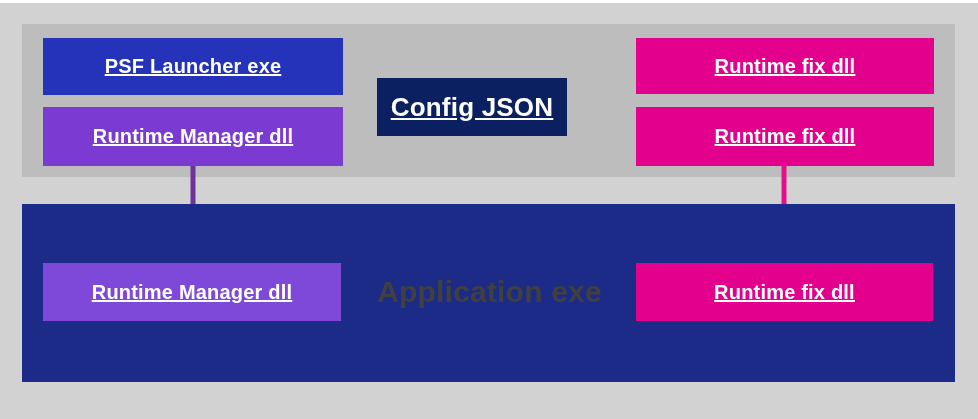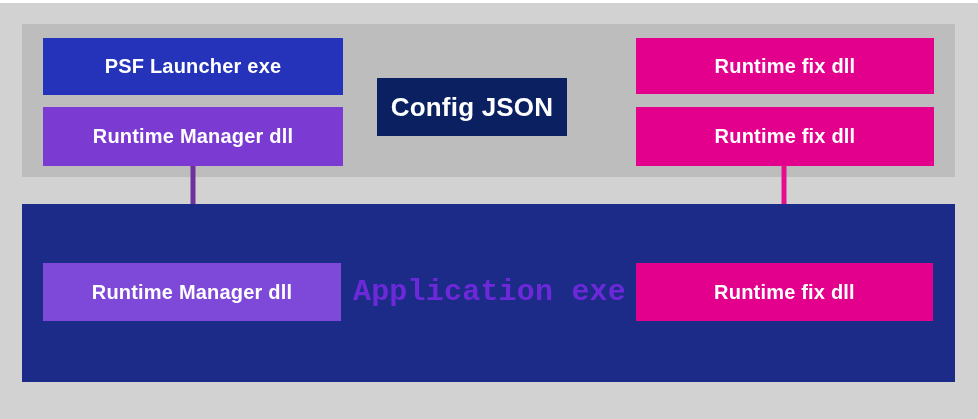--- a/index.html
+++ b/index.html
@@ -24,33 +24,34 @@
     left:22px; top:204px; width:933px; height:178px;
     background: var(--app_navy);
   }
   .box {
     position:absolute;
     display:flex; align-items:center; justify-content:center;
     color:#ffffff;
     font-size:20px; font-weight:600;
     letter-spacing:0.2px;
     text-align:right;
+    text-decoration:underline;
   }
   .box-psf      { left:43px;  top:38px;  width:300px; height:57px; background:var(--blue); }
   .box-rtm-top  { left:43px;  top:107px; width:300px; height:59px; background:var(--purple_top); }
   .box-config   { left:377px; top:78px;  width:190px; height:58px; background:var(--config_navy);
                   font-size:26px; font-weight:700; }
   .box-fix1     { left:636px; top:38px;  width:298px; height:56px; background:var(--pink); }
   .box-fix2     { left:636px; top:107px; width:298px; height:59px; background:var(--pink); }
   .box-rtm-bot  { left:43px;  top:263px; width:298px; height:58px; background:var(--purple_bottom); }
   .box-fix-bot  { left:636px; top:263px; width:297px; height:58px; background:var(--pink); }
   .app-title {
     position:absolute; left:343px; top:263px; width:293px; height:58px;
     display:flex; align-items:center; justify-content:center;
-    color:#6d28d9; font-size:30px; font-weight:700; letter-spacing:0.2px;font-family:Liberation Mono, monospace;
+    color:#404040; font-size:30px; font-weight:700; letter-spacing:0.2px;
   }
   .arrow { position:absolute; }
   .arrow .shaft { position:absolute; left:50%; transform:translateX(-50%); top:0; width:5px; }
   .arrow .head  {
     position:absolute; left:50%; transform:translateX(-50%); bottom:0;
     width:0; height:0;
     border-left:10px solid transparent;
     border-right:10px solid transparent;
   }
   .arrow-purple { left:183px; top:166px; width:20px; height:97px; }

